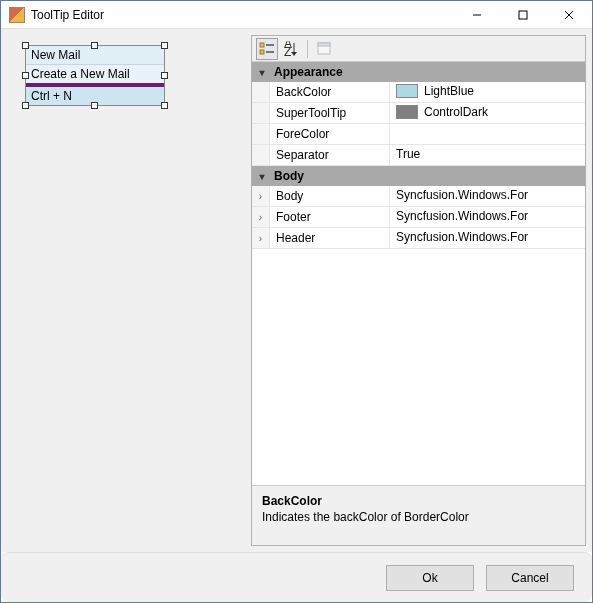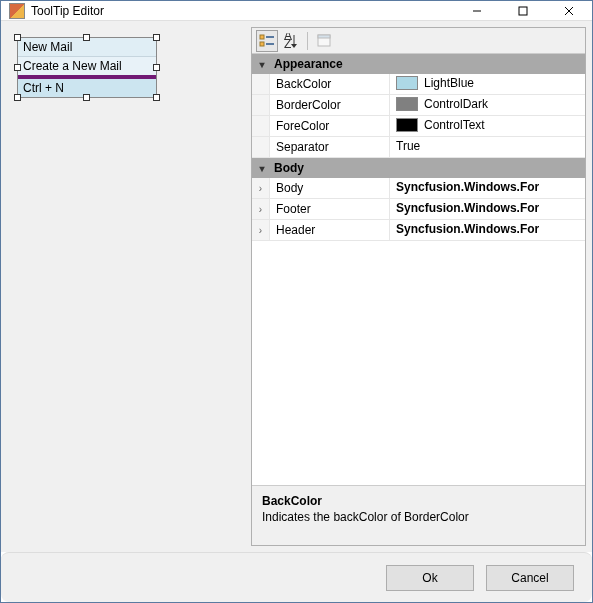--- a/index.html
+++ b/index.html
@@ -1,30 +1,30 @@
 <!DOCTYPE html>
 <html><head>
 <meta charset="utf-8">
 <style>
 * { box-sizing: border-box; margin: 0; padding: 0; font-family: "Segoe UI", Tahoma, sans-serif; font-size: 12px; }
 body { background: #f0f0f0; width: 593px; height: 603px; overflow: hidden; }
 
 .window { width: 593px; height: 603px; background: #fff; border: 1px solid #5a7aa0; display: flex; flex-direction: column; }
 
-.titlebar { height: 20px; background: #fff; display: flex; align-items: center; border-bottom: 1px solid #e0e0e0; }
+.titlebar { height: 28px; background: #fff; display: flex; align-items: center; border-bottom: 1px solid #e0e0e0; }
 .titlebar .icon { width: 16px; height: 16px; margin: 0 6px 0 8px; background: linear-gradient(135deg, #d86a3f 0 50%, #f0b64a 50% 100%); border: 1px solid #888; }
 .titlebar .title { flex: 1; color: #000; }
 .titlebar .ctrls { display: flex; height: 100%; }
 .titlebar .ctrl { width: 46px; display: flex; align-items: center; justify-content: center; color: #333; }
 
 .content { flex: 1; display: flex; background: #f0f0f0; padding: 6px; gap: 4px; }
 
 .left-pane { width: 240px; background: #f0f0f0; padding: 10px; }
 
-.preview { position: relative; width: 140px; border: 1px solid #888; background: #fff; }
+.preview { position: relative; width: 140px; border: 1px solid #888; background: #fff; margin-left: 8px; }
 .preview .row { padding: 2px 5px; font-size: 12px; }
 .preview .r1 { background: #e0eef5; }
 .preview .r2 { background: #e8f2f8; border-top: 1px solid #c6d5de; border-bottom: 4px solid #701a75; }
 .preview .r3 { background: #cce5f0; }
 .handle { position: absolute; width: 7px; height: 7px; background: #fff; border: 1px solid #333; }
 
 .right-pane { flex: 1; display: flex; flex-direction: column; background: #fff; border: 1px solid #b0b0b0; }
 
 .toolbar { height: 26px; background: #f0f0f0; border-bottom: 1px solid #ccc; display: flex; align-items: center; padding: 0 4px; gap: 2px; }
 .tb-btn { width: 22px; height: 22px; display: flex; align-items: center; justify-content: center; border: 1px solid transparent; }
@@ -32,21 +32,21 @@
 .tb-icon { width: 16px; height: 16px; display: block; }
 
 .grid { flex: 1; overflow: hidden; background: #fff; }
 .cat-header { background: #a9a9a9; color: #000; font-weight: 600; padding: 3px 4px; display: flex; align-items: center; gap: 6px; }
 .chev { width: 12px; text-align: center; font-size: 10px; color: #333; }
 .prop-row { display: flex; border-bottom: 1px solid #e6e6e6; min-height: 21px; align-items: stretch; }
 .gutter { width: 18px; display: flex; align-items: center; justify-content: center; color: #666; font-size: 10px; border-right: 1px solid #e6e6e6; background: #f4f4f4; }
 .name-cell { width: 120px; padding: 2px 6px; border-right: 1px solid #e6e6e6; display: flex; align-items: center; }
 .val-cell { flex: 1; padding: 2px 6px; display: flex; align-items: flex-start; gap: 6px; }
 .swatch { width: 22px; height: 14px; border: 1px solid #888; flex-shrink: 0; }
-.val-cell.bold { font-weight: 700; }
+.val-cell.bold { font-weight: 400; }
 
 .desc { border-top: 1px solid #ccc; background: #f0f0f0; padding: 8px 10px; min-height: 60px; }
 .desc .d-title { font-weight: 700; margin-bottom: 2px; }
 
 .footer { height: 50px; background: #f0f0f0; display: flex; justify-content: flex-end; align-items: center; padding: 0 18px; gap: 12px; border-top: 1px solid #ddd; border-radius: 8px; }
 .btn { width: 88px; height: 26px; background: #e1e1e1; border: 1px solid #adadad; display: flex; align-items: center; justify-content: center; cursor: pointer; }
 </style>
 </head>
 <body>
 
@@ -130,33 +130,29 @@
         <div class="prop-row">
           <div class="gutter"></div>
           <div class="name-cell">BackColor</div>
           <div class="val-cell">
             <span class="swatch" style="background:#ADD8E6"></span>
             <span>LightBlue</span>
           </div>
         </div>
         <div class="prop-row">
           <div class="gutter"></div>
-          <div class="name-cell">BorderColor</div>
+          <div class="name-cell">SuperToolTip</div>
           <div class="val-cell">
             <span class="swatch" style="background:#808080"></span>
             <span>ControlDark</span>
           </div>
         </div>
         <div class="prop-row">
           <div class="gutter"></div>
           <div class="name-cell">ForeColor</div>
-          <div class="val-cell">
-            <span class="swatch" style="background:#000000"></span>
-            <span>ControlText</span>
-          </div>
         </div>
         <div class="prop-row">
           <div class="gutter"></div>
           <div class="name-cell">Separator</div>
           <div class="val-cell">
             <span>True</span>
           </div>
         </div>
 
         <div class="cat-header">

